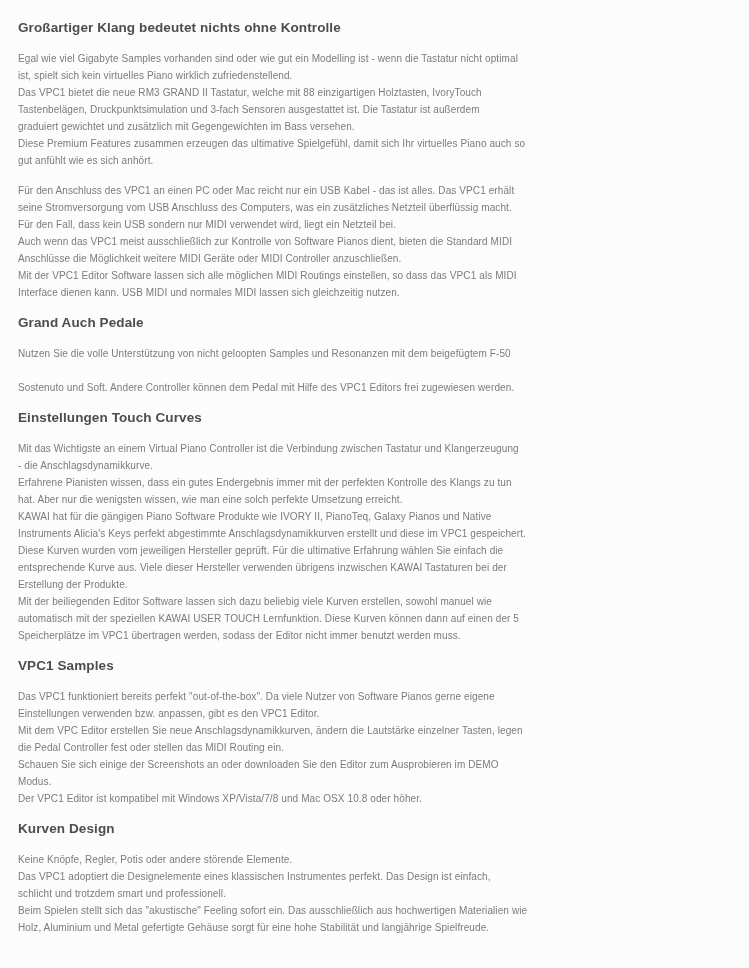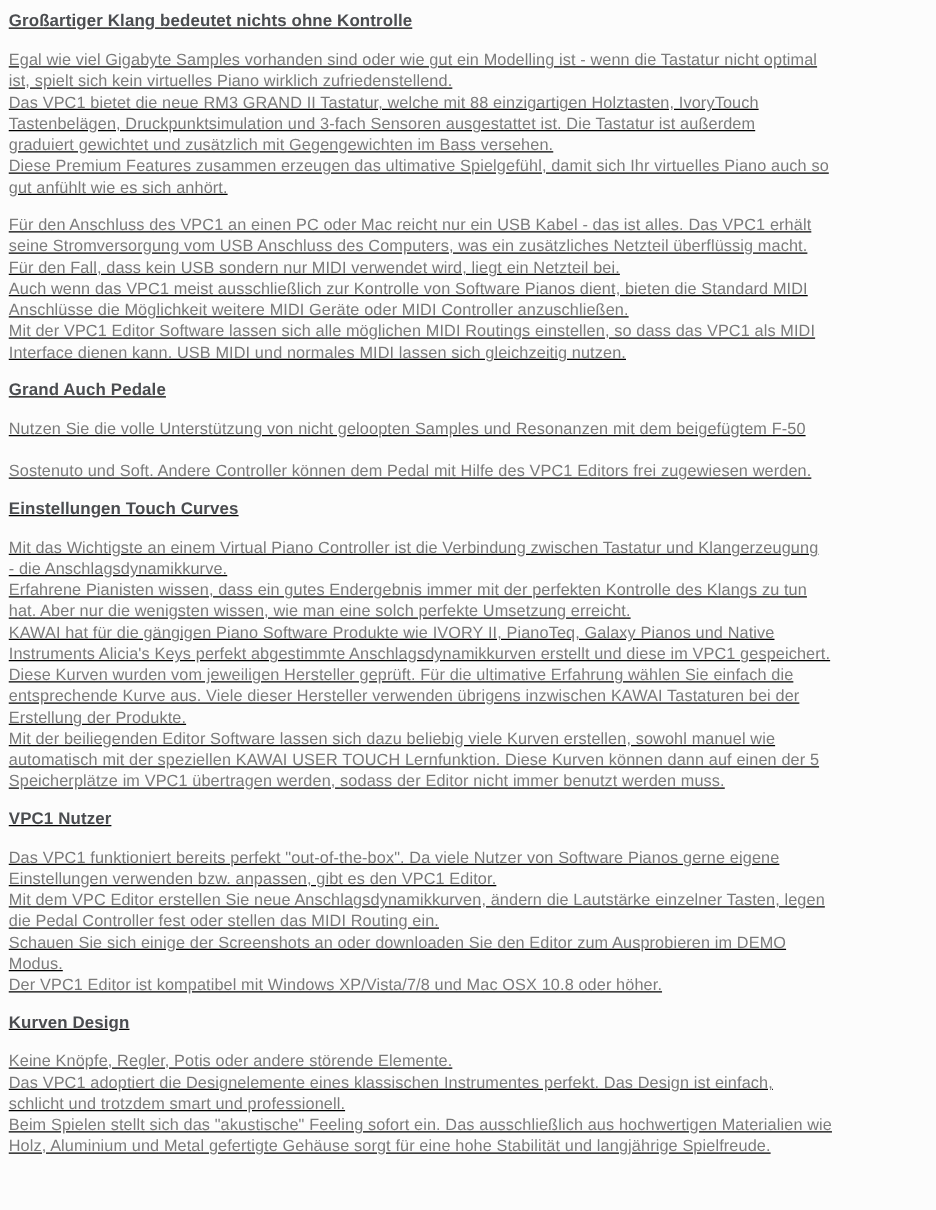--- a/index.html
+++ b/index.html
@@ -20,30 +20,29 @@
   }
   h2.section-heading {
     font-size: 13.5px;
     line-height: 18px;
     font-weight: bold;
     color: var(--heading-color, #4b4d50);
     margin: 0 0 13px 0;
     letter-spacing: 0.1px;
   }
   p.section-paragraph {
-    font-size: 13px;
+    font-size: 10px;
     line-height: 17px;
     color: var(--body-color, #7b7b7b);
     margin: 0 0 13px 0;
     letter-spacing: 0.1px;
   }
   section.content-section {
-    margin: 1px;
+    margin: 12px;
     padding: 0;
-    text-decoration: underline;
   }
 </style>
 </head>
 <body>
 
 <main>
   <div id="content-sections">
       <section class="content-section">
         <h2 class="section-heading">Großartiger Klang bedeutet nichts ohne Kontrolle</h2>
         <p class="section-paragraph"><span>Egal wie viel Gigabyte Samples vorhanden sind oder wie gut ein Modelling ist - wenn die Tastatur nicht optimal</span><br><span>ist, spielt sich kein virtuelles Piano wirklich zufriedenstellend.</span><br><span>Das VPC1 bietet die neue RM3 GRAND II Tastatur, welche mit 88 einzigartigen Holztasten, IvoryTouch</span><br><span>Tastenbelägen, Druckpunktsimulation und 3-fach Sensoren ausgestattet ist. Die Tastatur ist außerdem</span><br><span>graduiert gewichtet und zusätzlich mit Gegengewichten im Bass versehen.</span><br><span>Diese Premium Features zusammen erzeugen das ultimative Spielgefühl, damit sich Ihr virtuelles Piano auch so</span><br><span>gut anfühlt wie es sich anhört.</span></p>
@@ -53,21 +52,21 @@
       </section>
       <section class="content-section">
         <h2 class="section-heading">Grand Auch Pedale</h2>
         <p class="section-paragraph"><span>Nutzen Sie die volle Unterstützung von nicht geloopten Samples und Resonanzen mit dem beigefügtem F-50</span><br><br><span>Sostenuto und Soft. Andere Controller können dem Pedal mit Hilfe des VPC1 Editors frei zugewiesen werden.</span></p>
       </section>
       <section class="content-section">
         <h2 class="section-heading">Einstellungen Touch Curves</h2>
         <p class="section-paragraph"><span>Mit das Wichtigste an einem Virtual Piano Controller ist die Verbindung zwischen Tastatur und Klangerzeugung</span><br><span>- die Anschlagsdynamikkurve.</span><br><span>Erfahrene Pianisten wissen, dass ein gutes Endergebnis immer mit der perfekten Kontrolle des Klangs zu tun</span><br><span>hat. Aber nur die wenigsten wissen, wie man eine solch perfekte Umsetzung erreicht.</span><br><span>KAWAI hat für die gängigen Piano Software Produkte wie IVORY II, PianoTeq, Galaxy Pianos und Native</span><br><span>Instruments Alicia's Keys perfekt abgestimmte Anschlagsdynamikkurven erstellt und diese im VPC1 gespeichert.</span><br><span>Diese Kurven wurden vom jeweiligen Hersteller geprüft. Für die ultimative Erfahrung wählen Sie einfach die</span><br><span>entsprechende Kurve aus. Viele dieser Hersteller verwenden übrigens inzwischen KAWAI Tastaturen bei der</span><br><span>Erstellung der Produkte.</span><br><span>Mit der beiliegenden Editor Software lassen sich dazu beliebig viele Kurven erstellen, sowohl manuel wie</span><br><span>automatisch mit der speziellen KAWAI USER TOUCH Lernfunktion. Diese Kurven können dann auf einen der 5</span><br><span>Speicherplätze im VPC1 übertragen werden, sodass der Editor nicht immer benutzt werden muss.</span></p>
       </section>
       <section class="content-section">
-        <h2 class="section-heading">VPC1 Nutzer</h2>
+        <h2 class="section-heading">VPC1 Samples</h2>
         <p class="section-paragraph"><span>Das VPC1 funktioniert bereits perfekt "out-of-the-box". Da viele Nutzer von Software Pianos gerne eigene</span><br><span>Einstellungen verwenden bzw. anpassen, gibt es den VPC1 Editor.</span><br><span>Mit dem VPC Editor erstellen Sie neue Anschlagsdynamikkurven, ändern die Lautstärke einzelner Tasten, legen</span><br><span>die Pedal Controller fest oder stellen das MIDI Routing ein.</span><br><span>Schauen Sie sich einige der Screenshots an oder downloaden Sie den Editor zum Ausprobieren im DEMO</span><br><span>Modus.</span><br><span>Der VPC1 Editor ist kompatibel mit Windows XP/Vista/7/8 und Mac OSX 10.8 oder höher.</span></p>
       </section>
       <section class="content-section">
         <h2 class="section-heading">Kurven Design</h2>
         <p class="section-paragraph"><span>Keine Knöpfe, Regler, Potis oder andere störende Elemente.</span><br><span>Das VPC1 adoptiert die Designelemente eines klassischen Instrumentes perfekt. Das Design ist einfach,</span><br><span>schlicht und trotzdem smart und professionell.</span><br><span>Beim Spielen stellt sich das "akustische" Feeling sofort ein. Das ausschließlich aus hochwertigen Materialien wie</span><br><span>Holz, Aluminium und Metal gefertigte Gehäuse sorgt für eine hohe Stabilität und langjährige Spielfreude.</span></p>
       </section>
     </div>
 </main>
 
 </body></html>

